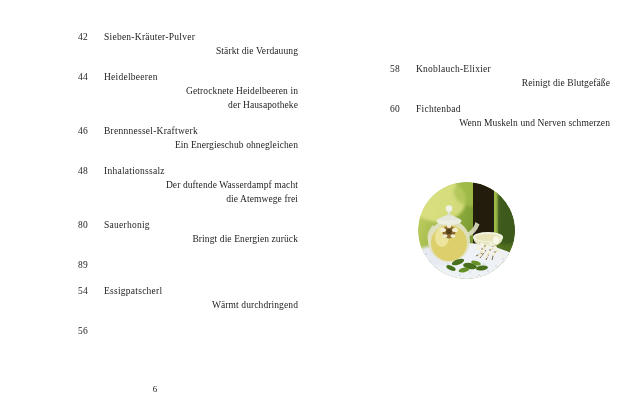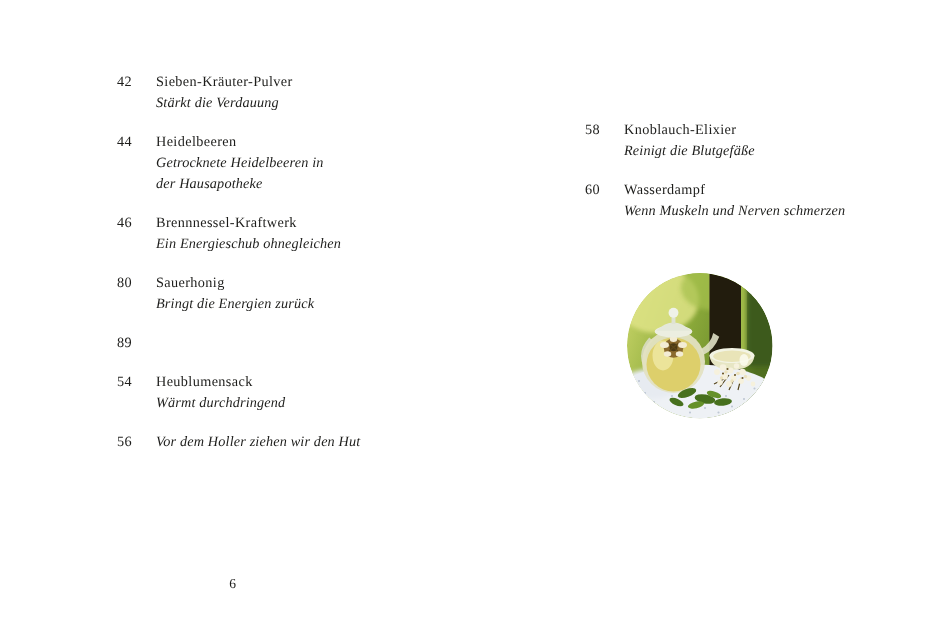--- a/index.html
+++ b/index.html
@@ -7,33 +7,33 @@
     position:relative;
     width:624px;height:411px;
     background:#ffffff;
     font-family:"Liberation Serif", serif;
     color:#1d1d1b;
     overflow:hidden;
   }
   .page{position:absolute;top:0;height:411px;width:312px;}
   .page-left{left:0;}
   .page-right{left:312px;margin-top:32px;}
-  .toc{position:absolute;top:48px;left:78px;width:220px;}
+  .toc{position:absolute;top:30px;left:78px;width:220px;}
   .entry{display:grid;grid-template-columns:26px 1fr;margin-bottom:12px;}
   .num{
     font-size:9.5px;line-height:14px;letter-spacing:0.3px;
   }
   .txt{display:block;}
   .title{
     display:block;font-weight:400;font-size:9.5px;line-height:14px;
     letter-spacing:0.25px;
   }
   .subtitle{
-    display:block;font-style:italic;font-size:9.5px;line-height:14px;
-    white-space:pre-line;letter-spacing:0.1px;
+    display:block;font-size:9.5px;line-height:14px;
+    white-space:pre-line;letter-spacing:0.1px;text-align:right;
   }
   .folio{
     position:absolute;top:383px;left:148px;width:14px;
     text-align:center;font-size:9px;line-height:12px;
   }
   .photo{
     position:absolute;left:106px;top:150px;width:97px;height:97px;
     border-radius:50%;overflow:hidden;
   }
   .photo svg{display:block;width:97px;height:97px;}
@@ -64,45 +64,52 @@
       </div>
 
       <div class="entry">
         <span class="num">46</span>
         <span class="txt">
           <span class="title">Brennnessel-Kraftwerk</span>
           <span class="subtitle">Ein Energieschub ohnegleichen</span>
         </span>
       </div>
 
+      <div class="entry">
+        <span class="num">48</span>
+        <span class="txt">
+          <span class="title">Inhalationssalz</span>
+          <span class="subtitle">Der duftende Wasserdampf macht
+die Atemwege frei</span>
+        </span>
+      </div>
 
       <div class="entry">
         <span class="num">80</span>
         <span class="txt">
           <span class="title">Sauerhonig</span>
           <span class="subtitle">Bringt die Energien zurück</span>
         </span>
       </div>
 
       <div class="entry">
         <span class="num">89</span>
       </div>
 
       <div class="entry">
         <span class="num">54</span>
         <span class="txt">
-          <span class="title">Heublumensack</span>
+          <span class="title">Essigpatscherl</span>
           <span class="subtitle">Wärmt durchdringend</span>
         </span>
       </div>
 
       <div class="entry">
         <span class="num">56</span>
         <span class="txt">
-          <span class="subtitle">Vor dem Holler ziehen wir den Hut</span>
         </span>
       </div>
 
     </div>
     <div class="folio">6</div>
   </div>
 
   <div class="page page-right">
     <div class="toc">
 
@@ -110,21 +117,21 @@
         <span class="num">58</span>
         <span class="txt">
           <span class="title">Knoblauch-Elixier</span>
           <span class="subtitle">Reinigt die Blutgefäße</span>
         </span>
       </div>
 
       <div class="entry">
         <span class="num">60</span>
         <span class="txt">
-          <span class="title">Wasserdampf</span>
+          <span class="title">Fichtenbad</span>
           <span class="subtitle">Wenn Muskeln und Nerven schmerzen</span>
         </span>
       </div>
 
     </div>
 
     <div class="photo" title="Glass teapot and glass cup of herbal blossom tea with elderflowers and leaves on a white lace doily in a green garden">
       <svg viewBox="0 0 97 97">
         <defs>
           <clipPath id="pc">

